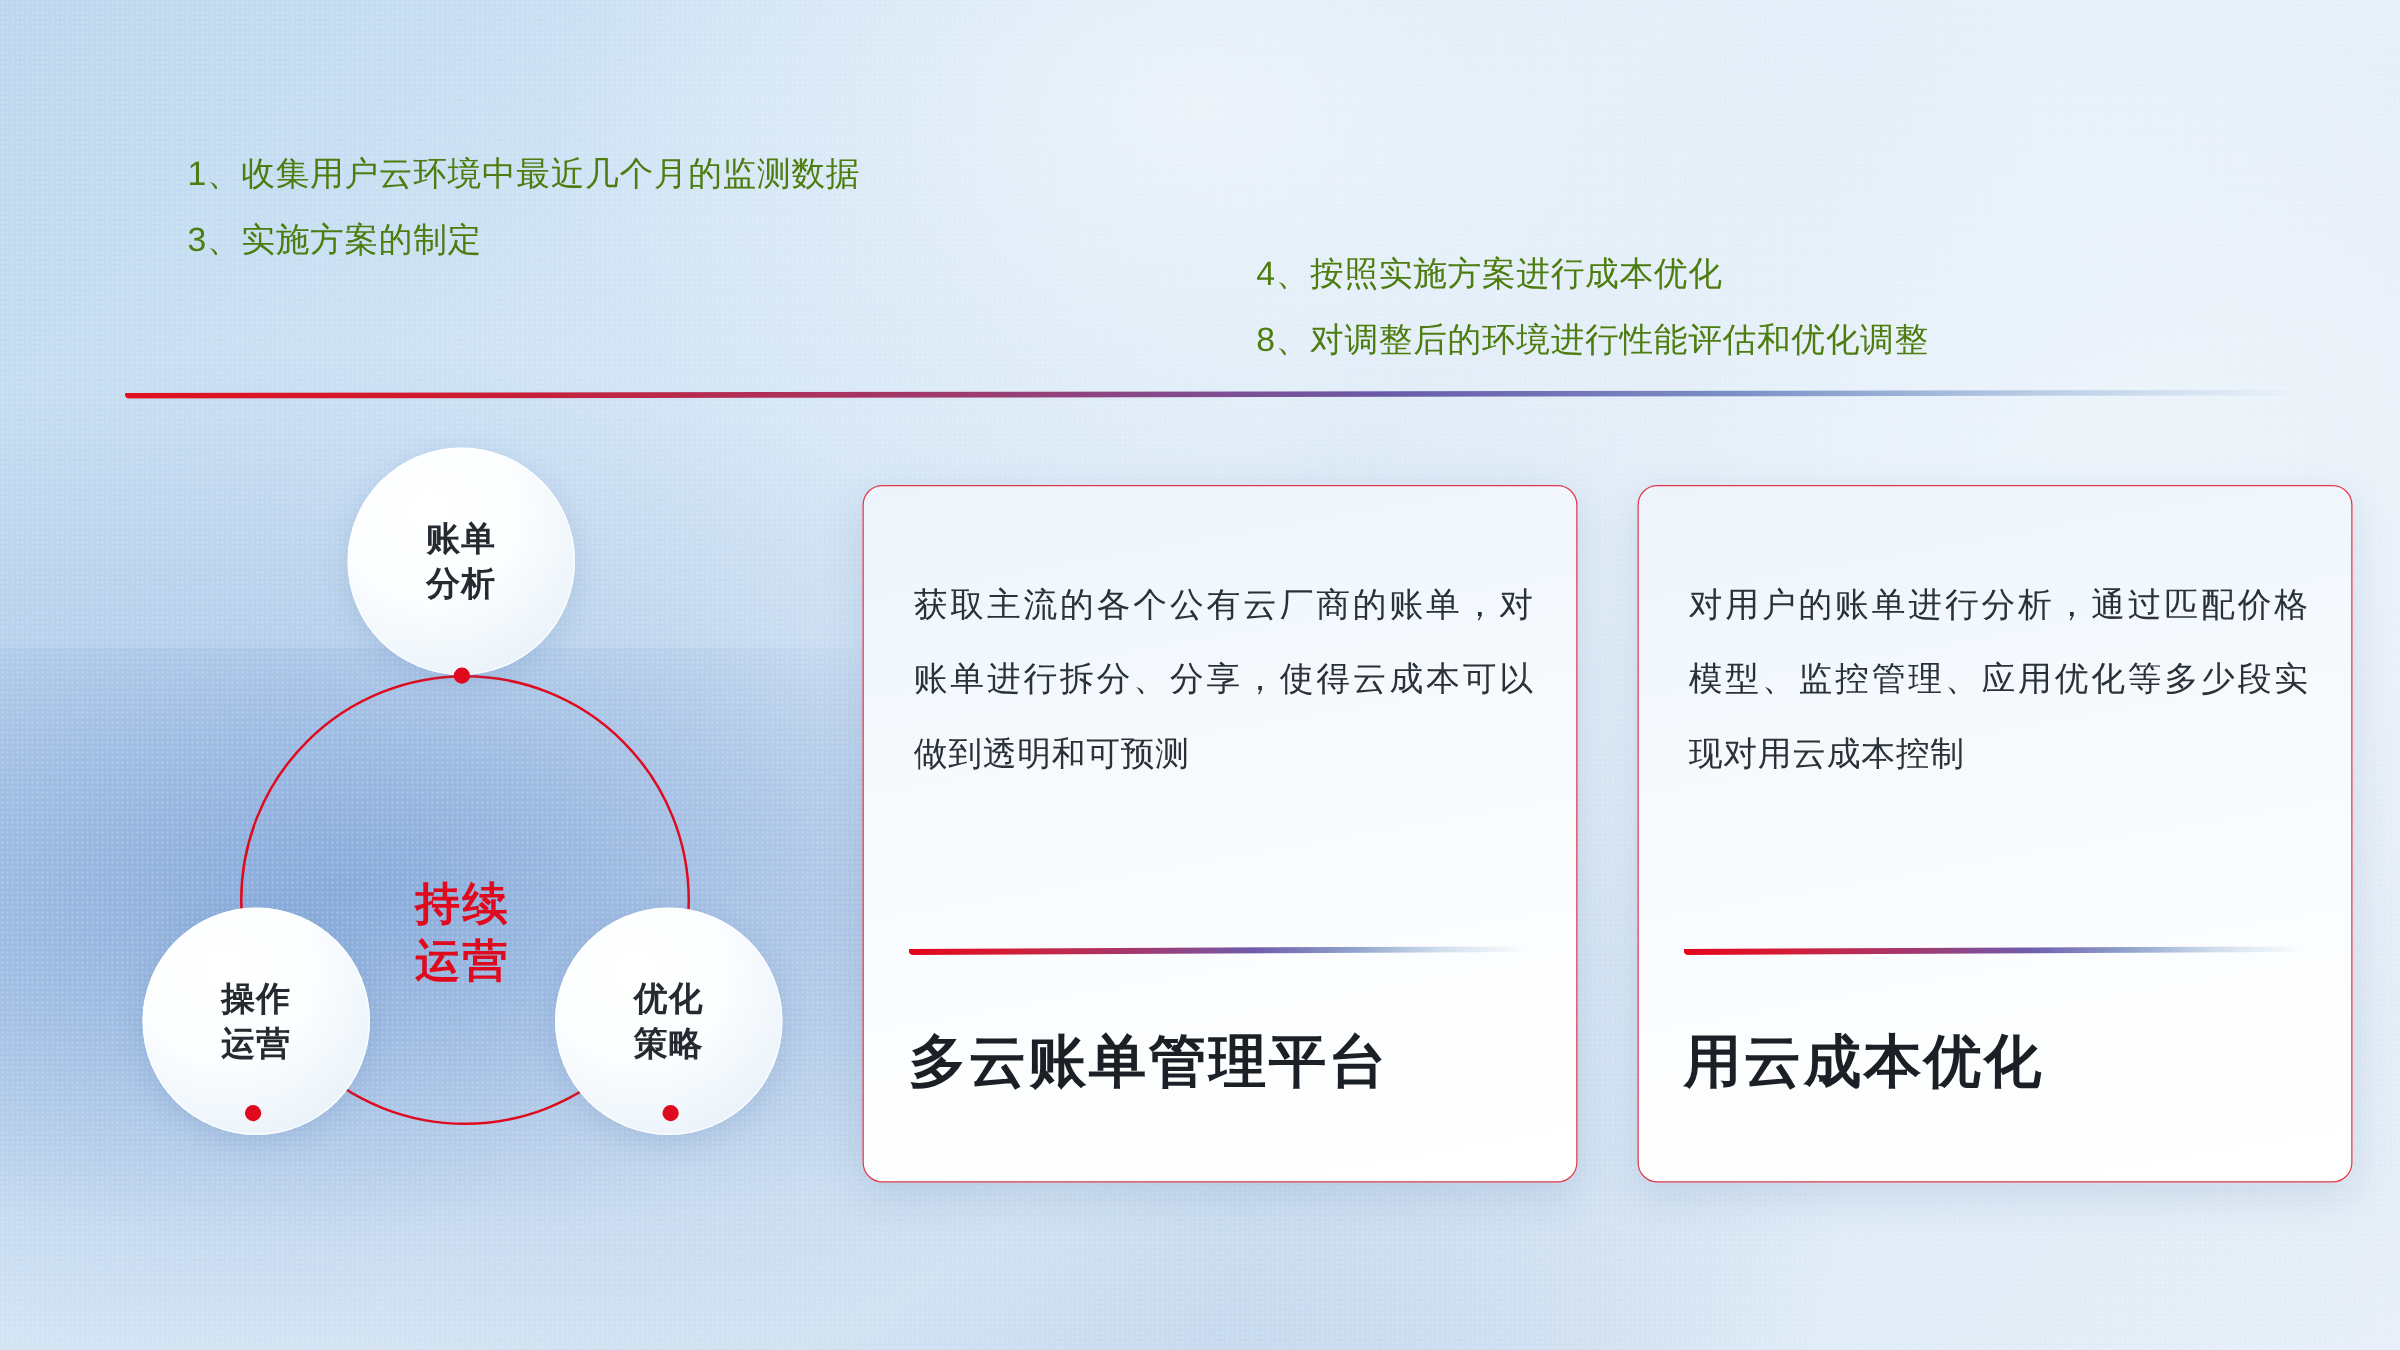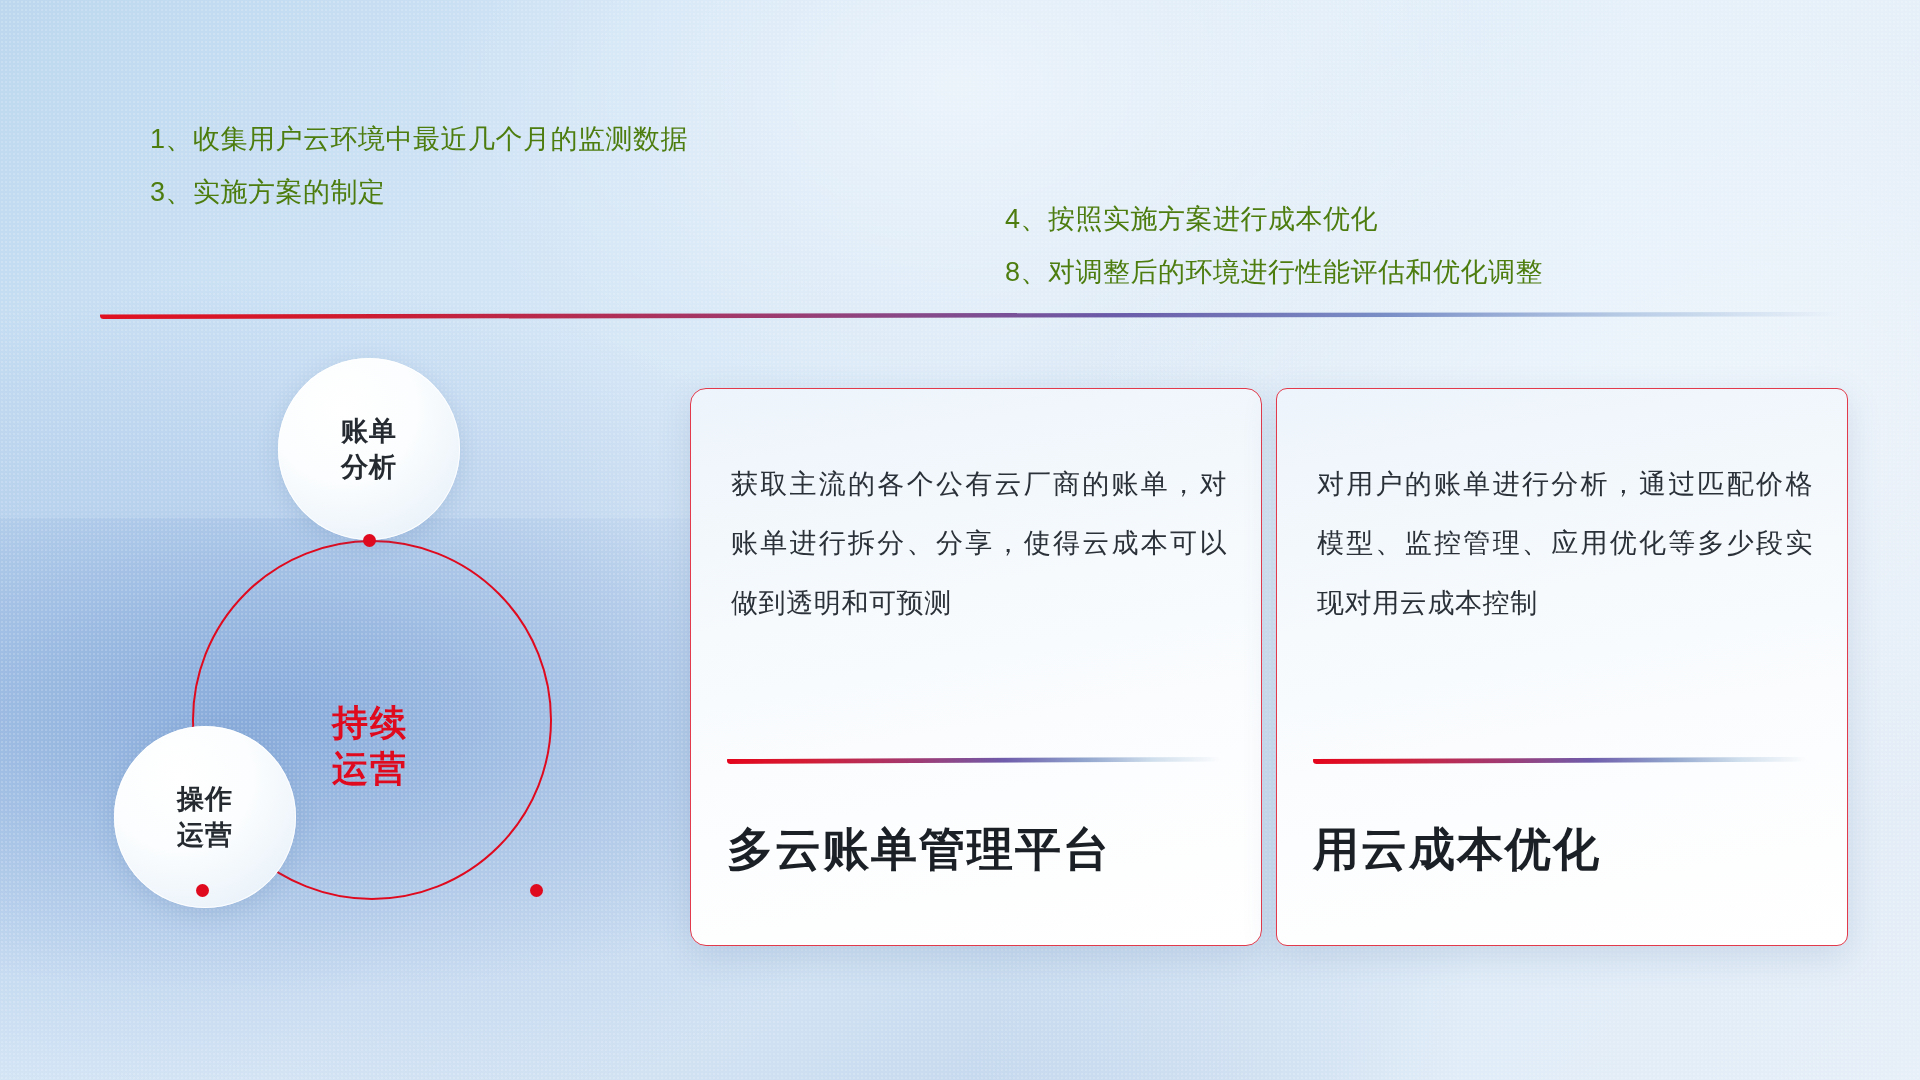--- a/index.html
+++ b/index.html
@@ -57,21 +57,21 @@
   #centerLabel{position:absolute;left:0;top:352px;width:540px;text-align:center;
     color:#e00a1e;font-size:36px;font-weight:800;line-height:1.28;letter-spacing:2px;}
 
   
   .card{position:absolute;top:388px;width:570px;height:556px;border-radius:16px;
     background:linear-gradient(170deg,#edf4fb 0%,#f6fafd 38%,#fcfdfe 70%,#ffffff 100%);
     border:1.6px solid #e23a4b;
     box-shadow:0 10px 34px rgba(60,100,155,.16);
     overflow:hidden;}
   #cardA{left:690px;}
-  #cardB{left:1276px;border-radius:11px;}
+  #cardB{left:1310px;}
   .card-body{position:absolute;left:40px;right:34px;top:66px;
     color:#2b3138;font-size:27px;line-height:2.2;letter-spacing:.6px;text-align:justify;}
   .card-rule{position:absolute;left:36px;right:40px;top:368px;height:7px;border-radius:4px;
     background:linear-gradient(90deg,#e4051c 0%,#d41c34 16%,#a13a72 38%,#6f5cab 56%,#8fa3cc 72%,#cfdeec 86%,rgba(247,250,253,0) 100%);
     clip-path:polygon(0 30%,100% 0,100% 66%,0 100%);}
   .card-title{position:absolute;left:36px;right:30px;top:430px;
     color:#1b2026;font-size:46px;font-weight:800;letter-spacing:2px;}
 </style>
 </head>
 <body>
@@ -113,20 +113,26 @@
     </span>
   </div>
 
   <div id="bLeft" class="bubble">
     <span>
       <span>操作</span><br>
       <span>运营</span>
     </span>
   </div>
 
+  <div id="bRight" class="bubble">
+    <span>
+      <span>优化</span><br>
+      <span>策略</span>
+    </span>
+  </div>
 
   <div id="d1" class="dot"></div>
   <div id="d2" class="dot"></div>
   <div id="d3" class="dot"></div>
 </div>
 
 <div id="cardA" class="card">
   <div class="card-body">获取主流的各个公有云厂商的账单，对账单进行拆分、分享，使得云成本可以做到透明和可预测</div>
   <div class="card-rule"></div>
   <div class="card-title">多云账单管理平台</div>

